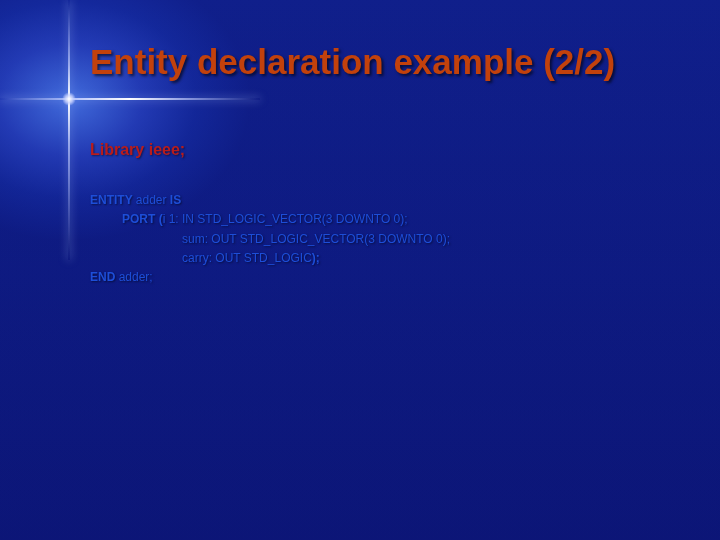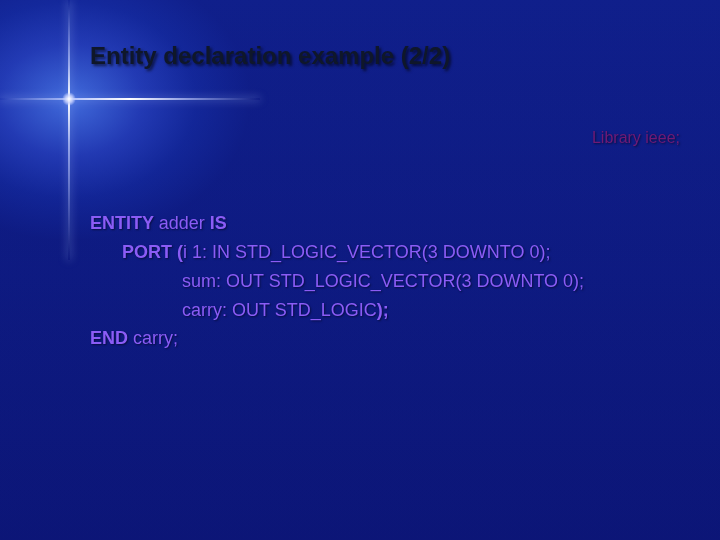--- a/index.html
+++ b/index.html
@@ -44,43 +44,41 @@
     border-radius: 50%;
     background: radial-gradient(circle, #ffffff 0%, rgba(200,210,255,0.8) 40%, rgba(100,130,255,0) 70%);
   }
   .content {
     position: absolute;
     top: 42px;
     left: 90px;
     right: 40px;
   }
   .title {
-    font-size: 24px;
+    font-size: 35px;
     font-weight: bold;
-    color: #0f172a;
+    color: #c2410c;
     margin-bottom: 56px;
     text-shadow: 2px 2px 3px rgba(0,0,0,0.6);
   }
   .libline {
     font-size: 16px;
-    font-weight: normal;
-    color: #701a75;
+    font-weight: bold;
+    color: #b91c1c;
     line-height: 1.45;
     text-shadow: 1px 1px 2px rgba(0,0,0,0.5);
-    text-align: right;
   }
   .gap {
     height: 30px;
   }
   .codeblk {
-    font-size: 18px;
-    color: #8b5cf6;
+    font-size: 12px;
+    color: #1d4ed8;
     line-height: 1.6;
     text-shadow: 1px 1px 2px rgba(0,0,0,0.5);
-    margin-top: 30px;
   }
   .bold { font-weight: bold; }
   .ind1 { padding-left: 32px; }
   .ind2 { padding-left: 92px; }
 </style>
 </head>
 <body>
 
 <div class="flare-h"></div>
 <div class="flare-v"></div>
@@ -98,16 +96,16 @@
       <span class="bold">ENTITY </span><span>adder </span><span class="bold">IS</span>
     </div>
     <div class="ind1">
       <span class="bold">PORT (</span><span>i 1: IN STD_LOGIC_VECTOR(3 DOWNTO 0);</span>
     </div>
     <div class="ind2">sum: OUT STD_LOGIC_VECTOR(3 DOWNTO 0);</div>
     <div class="ind2">
       <span>carry: OUT STD_LOGIC</span><span class="bold">);</span>
     </div>
     <div>
-      <span class="bold">END </span><span>carry;</span>
+      <span class="bold">END </span><span>adder;</span>
     </div>
   </div>
 </div>
 
 </body></html>

